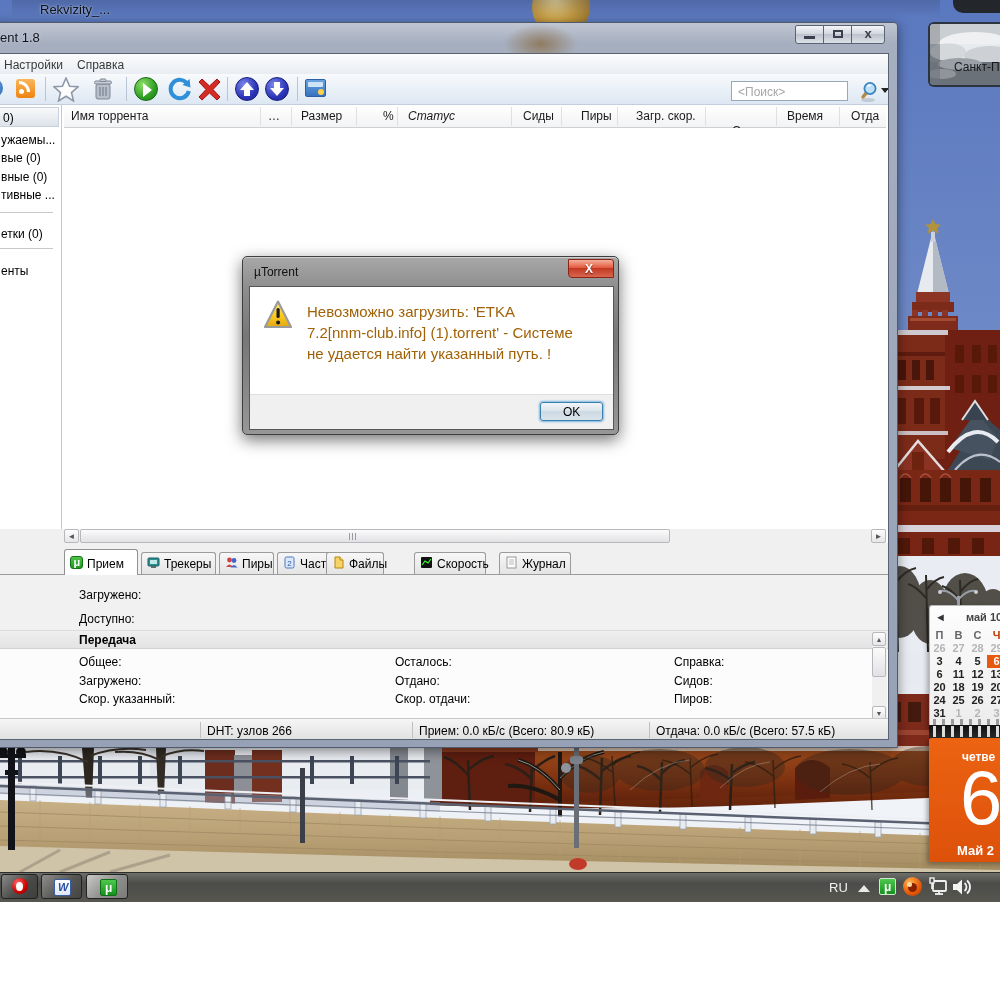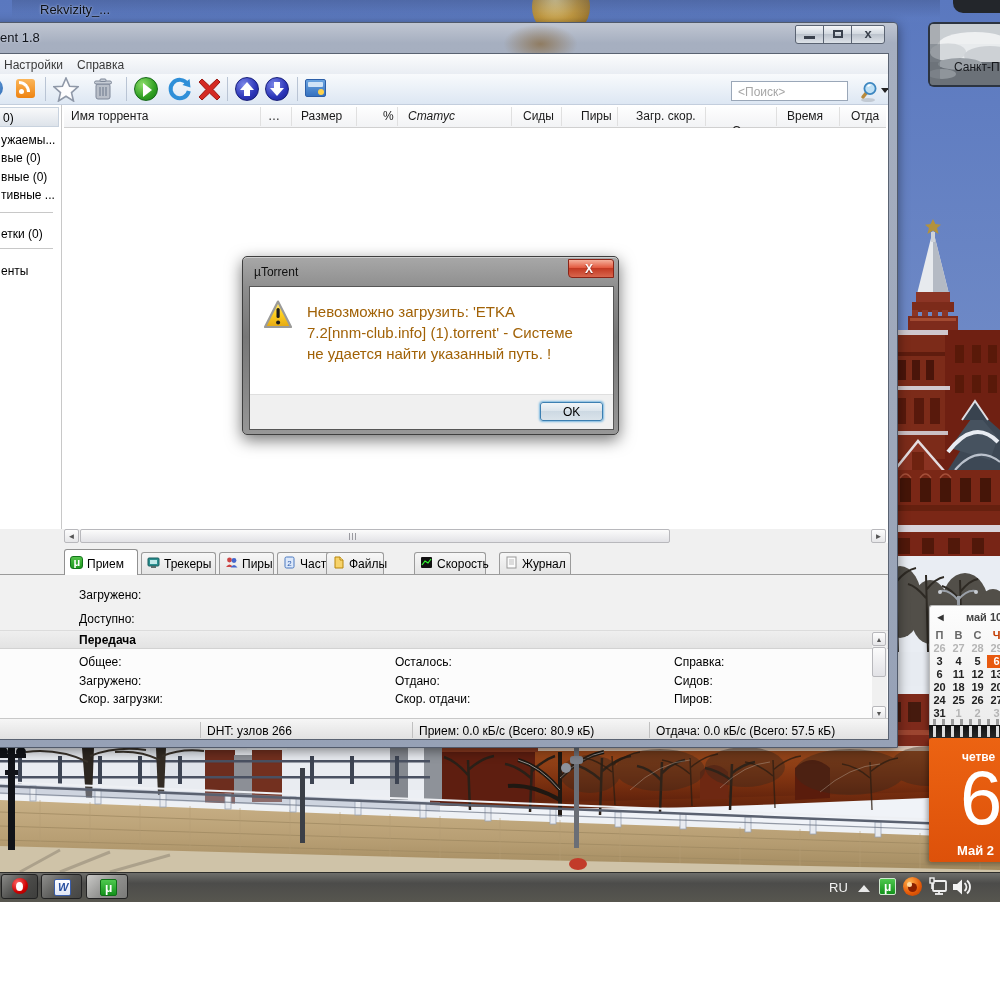--- a/index.html
+++ b/index.html
@@ -537,21 +537,21 @@
           <div class="abs" style="left:0;top:74px;width:899px;height:102px;background:#fcfcfc;"></div>
           <div class="abs" style="left:0;top:55px;width:899px;height:19px;background:linear-gradient(#efefef,#e3e3e3);border-top:1px solid #dcdcdc;border-bottom:1px solid #d2d2d2;">
             <span class="lbl" style="left:88px;top:2px;font-weight:bold;">Передача</span>
           </div>
           <span class="lbl" style="left:88px;top:80px;">Общее:</span>
           <span class="lbl" style="left:404px;top:80px;">Осталось:</span>
           <span class="lbl" style="left:683px;top:80px;">Справка:</span>
           <span class="lbl" style="left:88px;top:99px;">Загружено:</span>
           <span class="lbl" style="left:404px;top:99px;">Отдано:</span>
           <span class="lbl" style="left:683px;top:99px;">Сидов:</span>
-          <span class="lbl" style="left:88px;top:117px;">Скор. загрузки:</span>
+          <span class="lbl" style="left:88px;top:117px;">Скор. указанный:</span>
           <span class="lbl" style="left:404px;top:117px;">Скор. отдачи:</span>
           <span class="lbl" style="left:683px;top:117px;">Пиров:</span>
 
           <div class="abs" style="left:881px;top:57px;width:15px;height:87px;background:#f0f0f0;">
             <div class="abs" style="left:0;top:0;width:14px;height:14px;background:linear-gradient(#fdfdfd,#e6e6e8);border:1px solid #b8b8bc;border-radius:2px;font-size:7px;color:#555;text-align:center;line-height:13px;">▲</div>
             <div class="abs" style="left:0;top:74px;width:14px;height:14px;background:linear-gradient(#fdfdfd,#e6e6e8);border:1px solid #b8b8bc;border-radius:2px;font-size:7px;color:#555;text-align:center;line-height:13px;">▼</div>
             <div class="abs" style="left:0;top:15px;width:14px;height:30px;background:linear-gradient(#fbfbfb,#e2e2e6);border:1px solid #b8b8bc;border-radius:2px;"></div>
           </div>
         </div>
       </div>

